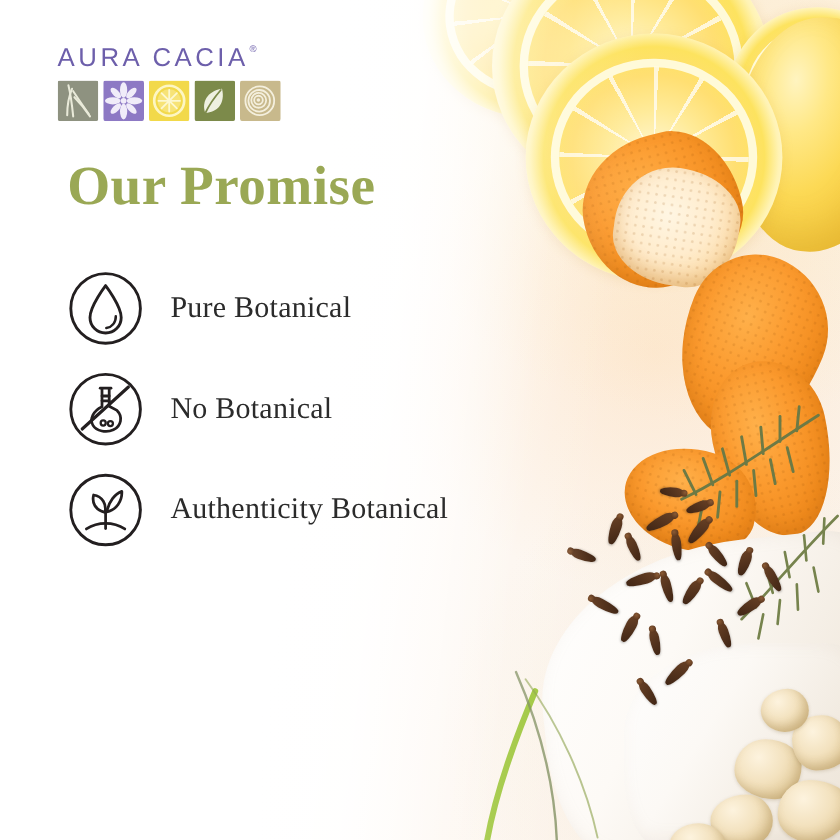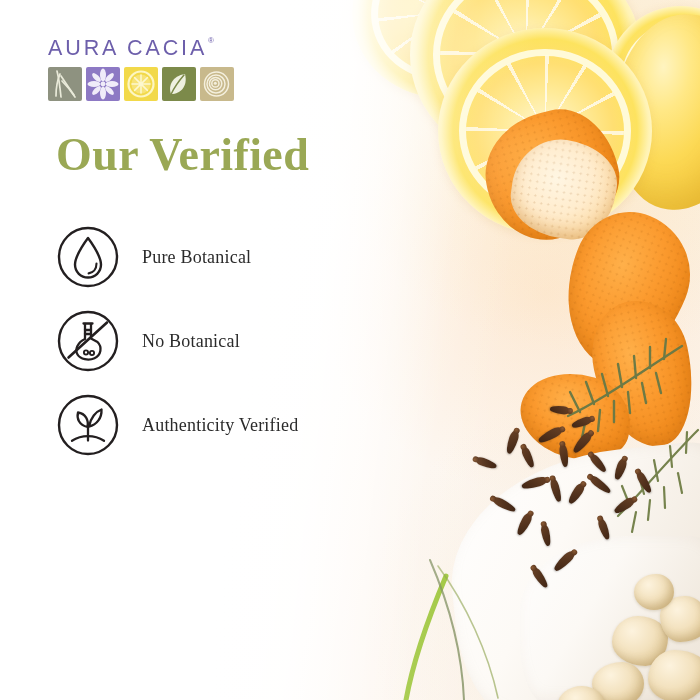--- a/index.html
+++ b/index.html
@@ -240,21 +240,21 @@
     height: 64px;
     flex: 0 0 64px;
   }
   .promise-icon svg {
     display: block;
     width: 64px;
     height: 64px;
   }
   .promise-label {
     margin-left: 22px;
-    font-size: 18px;
+    font-size: 25px;
     color: #2b2b2b;
     letter-spacing: 0.2px;
     white-space: nowrap;
   }
 </style>
 </head>
 <body>
 
 <div id="page">
 
@@ -428,21 +428,21 @@
               <circle cx="15.6" cy="16.6" r="6.2"></circle>
               <circle cx="15.4" cy="16.4" r="3.6"></circle>
             </g>
             <circle cx="15.3" cy="16.3" r="1.5" fill="#f4efdd"></circle>
           </svg>
         </div>
 
       </div>
     </div>
 
-    <div class="heading">Our Verified</div>
+    <div class="heading">Our Promise</div>
 
     <div class="promises">
 
       <div class="promise">
         <div class="promise-icon">
           <svg viewBox="0 0 64 64">
             <circle cx="32" cy="32" r="29" fill="none" stroke="#231f20" stroke-width="2.4"></circle>
             <path d="M32 13 C 32 13, 45 30, 45 39.5 C 45 46.9, 39.2 52.5, 32 52.5
                      C 24.8 52.5, 19 46.9, 19 39.5 C 19 30, 32 13, 32 13 Z" fill="none" stroke="#231f20" stroke-width="2.4" stroke-linejoin="round"></path>
             <path d="M40.5 38.5 C 40.5 44, 37.2 47.6, 32.6 48.4" fill="none" stroke="#231f20" stroke-width="2.1" stroke-linecap="round"></path>
@@ -474,19 +474,19 @@
       <div class="promise">
         <div class="promise-icon">
           <svg viewBox="0 0 64 64">
             <circle cx="32" cy="32" r="29" fill="none" stroke="#231f20" stroke-width="2.4"></circle>
             <path d="M32 47.5 L 32 32" fill="none" stroke="#231f20" stroke-width="2.3" stroke-linecap="round"></path>
             <path d="M31.5 34 C 23 32, 20.5 25.5, 22 19.5 C 29.5 20.5, 33 27.5, 31.5 34 Z" fill="none" stroke="#231f20" stroke-width="2.3" stroke-linejoin="round"></path>
             <path d="M33 33.5 C 34.5 25, 40 18.5, 45.5 16.5 C 46 24.5, 41 32, 33 33.5 Z" fill="none" stroke="#231f20" stroke-width="2.3" stroke-linejoin="round"></path>
             <path d="M16 47.8 C 21 44.6, 27 43.2, 32 43.2 C 37 43.2, 43 44.6, 48 47.8" fill="none" stroke="#231f20" stroke-width="2.3" stroke-linecap="round"></path>
           </svg>
         </div>
-        <div class="promise-label">Authenticity Verified</div>
+        <div class="promise-label">Authenticity Botanical</div>
       </div>
 
 
     </div>
   </div>
 </div>
 
 </body></html>

